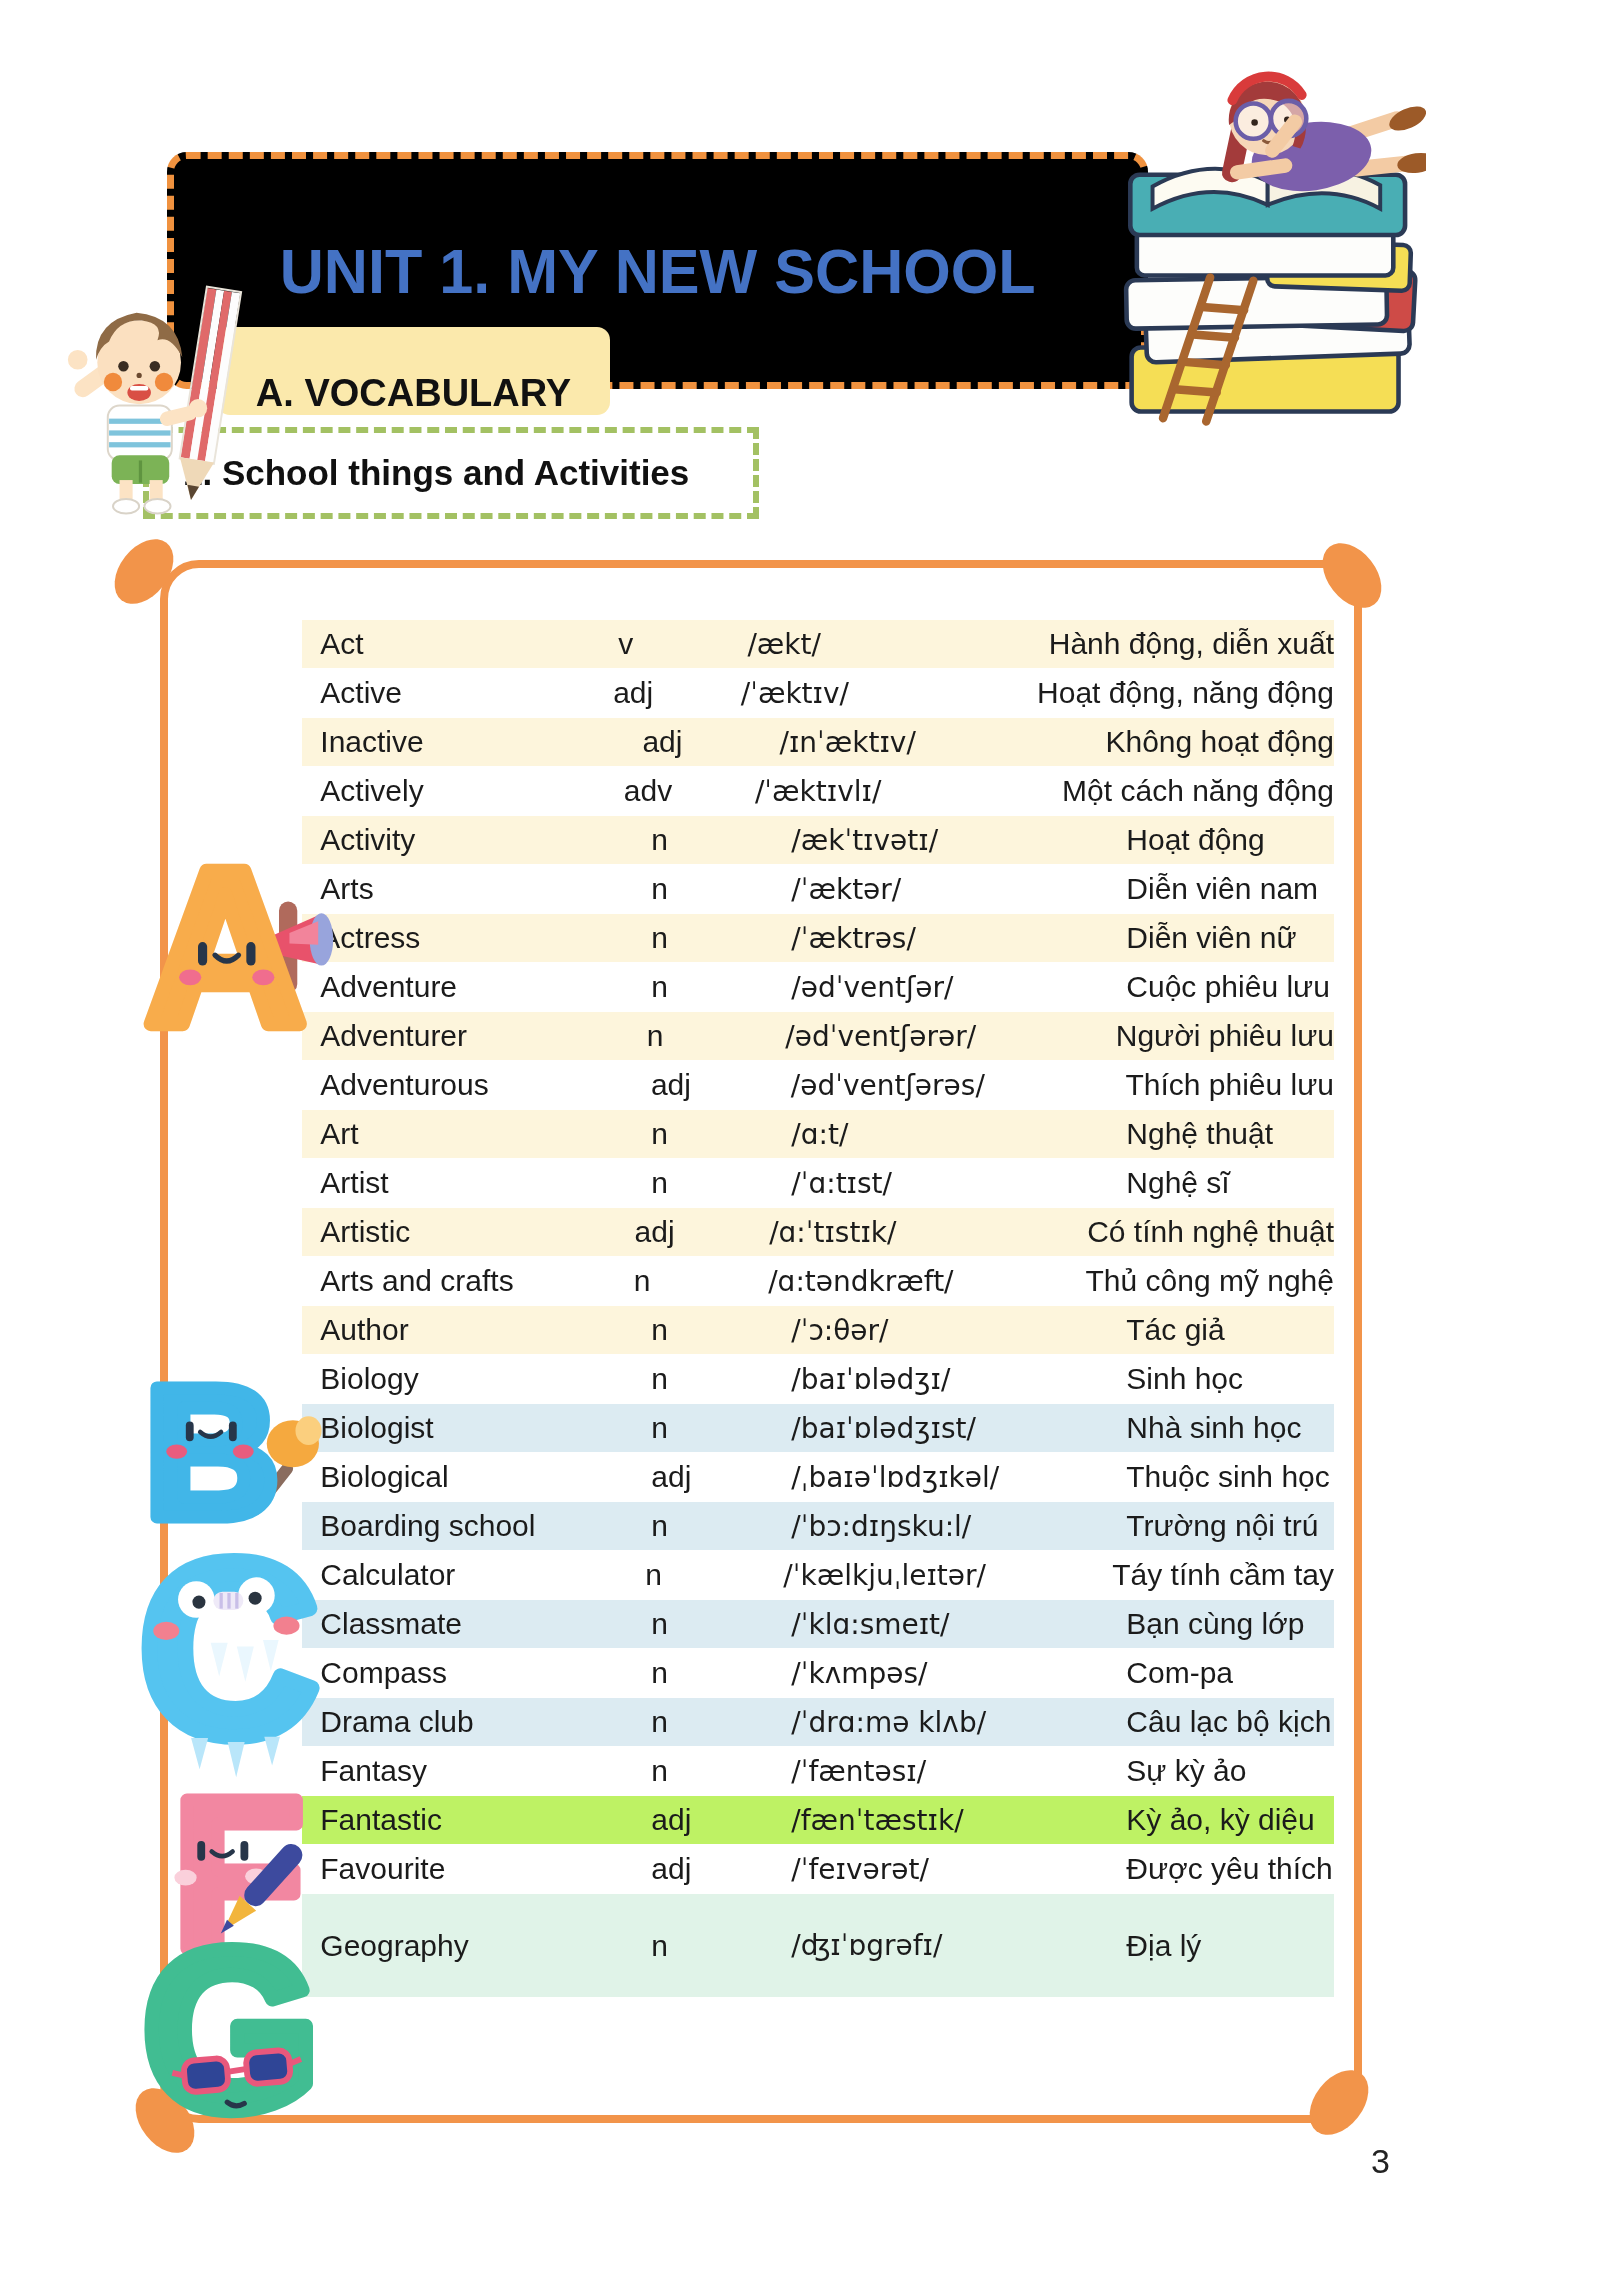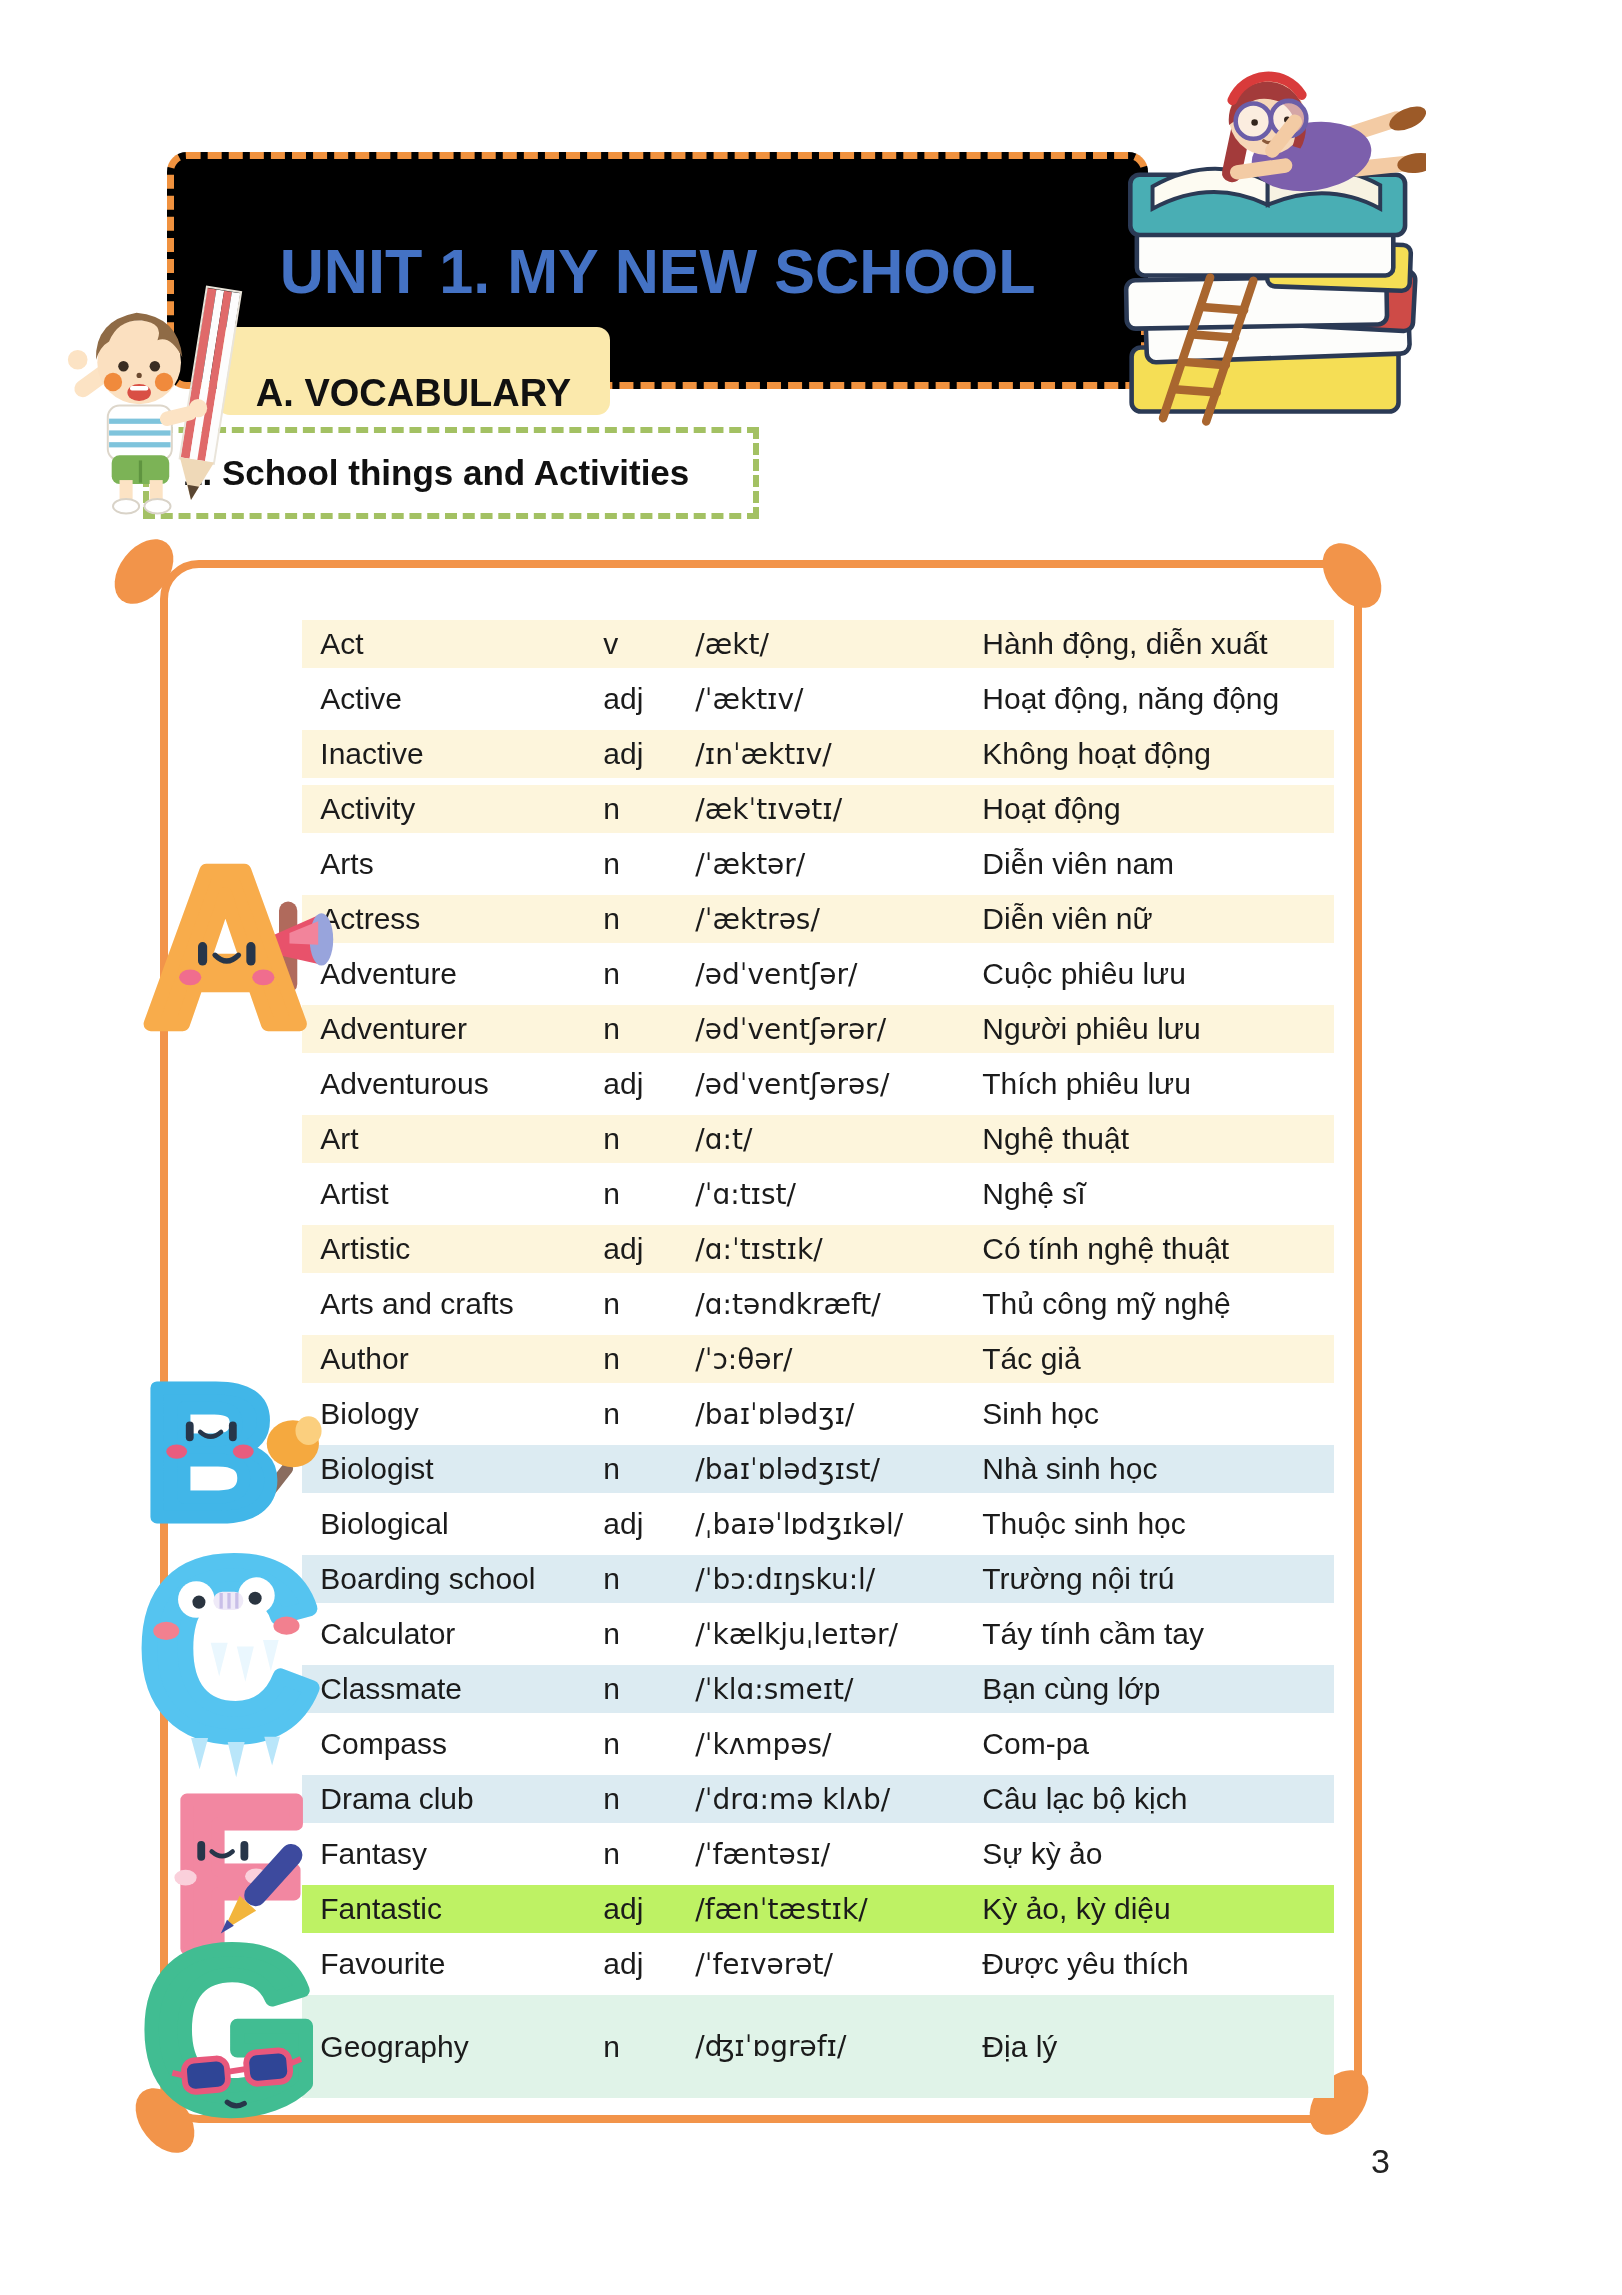--- a/index.html
+++ b/index.html
@@ -28,21 +28,21 @@
   .frame { position:absolute; left:160px; top:560px; width:1202px; height:1563px;
     border:8.5px solid #F2944A; border-radius:39px; }
   .blob { position:absolute; width:48px; height:73px; background:#F2944A; border-radius:50%; }
   .blob-tl { left:120px; top:535px; transform:rotate(38deg); }
   .blob-tr { left:1328px; top:539px; transform:rotate(-38deg); }
   .blob-bl { left:141px; top:2084px; transform:rotate(-38deg); }
   .blob-br { left:1315px; top:2066px; transform:rotate(38deg); }
 
   
   .vtable { position:absolute; left:302px; top:620px; width:1032px; }
-  .vrow { display:flex; align-items:center; height:48px; margin-bottom:7px; padding-left:18.3px; }
+  .vrow { display:flex; align-items:center; height:48px; margin-bottom:1px; padding-left:18.3px;gap:48px; }
   .vrow.tall { height:103px; }
   .bg-cream  { background:#FDF5DC; }
   .bg-white  { background:#ffffff; }
   .bg-blue   { background:#DCEBF2; }
   .bg-salmon { background:#bef264; }
   .bg-mint   { background:#E0F3E8; }
   .cell { color:#1b1b1b; font-size:30px; white-space:nowrap; overflow:visible; }
   .cell-word    { width:283px; }
   .cell-pos     { width:92px; }
   .cell-ipa     { width:287px; font-family:"DejaVu Sans",sans-serif; font-size:28px; }
@@ -180,20 +180,26 @@
       <span class="cell cell-pos">adj</span>
       <span class="cell cell-ipa">/ˈæktɪv/</span>
       <span class="cell cell-meaning">Hoạt động, năng động</span>
     </div>
     <div class="vrow bg-cream">
       <span class="cell cell-word">Inactive</span>
       <span class="cell cell-pos">adj</span>
       <span class="cell cell-ipa">/ɪnˈæktɪv/</span>
       <span class="cell cell-meaning">Không hoạt động</span>
     </div>
+    <div class="vrow bg-white">
+      <span class="cell cell-word">Actively</span>
+      <span class="cell cell-pos">adv</span>
+      <span class="cell cell-ipa">/ˈæktɪvlɪ/</span>
+      <span class="cell cell-meaning">Một cách năng động</span>
+    </div>
     <div class="vrow bg-cream">
       <span class="cell cell-word">Activity</span>
       <span class="cell cell-pos">n</span>
       <span class="cell cell-ipa">/ækˈtɪvətɪ/</span>
       <span class="cell cell-meaning">Hoạt động</span>
     </div>
     <div class="vrow bg-white">
       <span class="cell cell-word">Arts</span>
       <span class="cell cell-pos">n</span>
       <span class="cell cell-ipa">/ˈæktər/</span>

